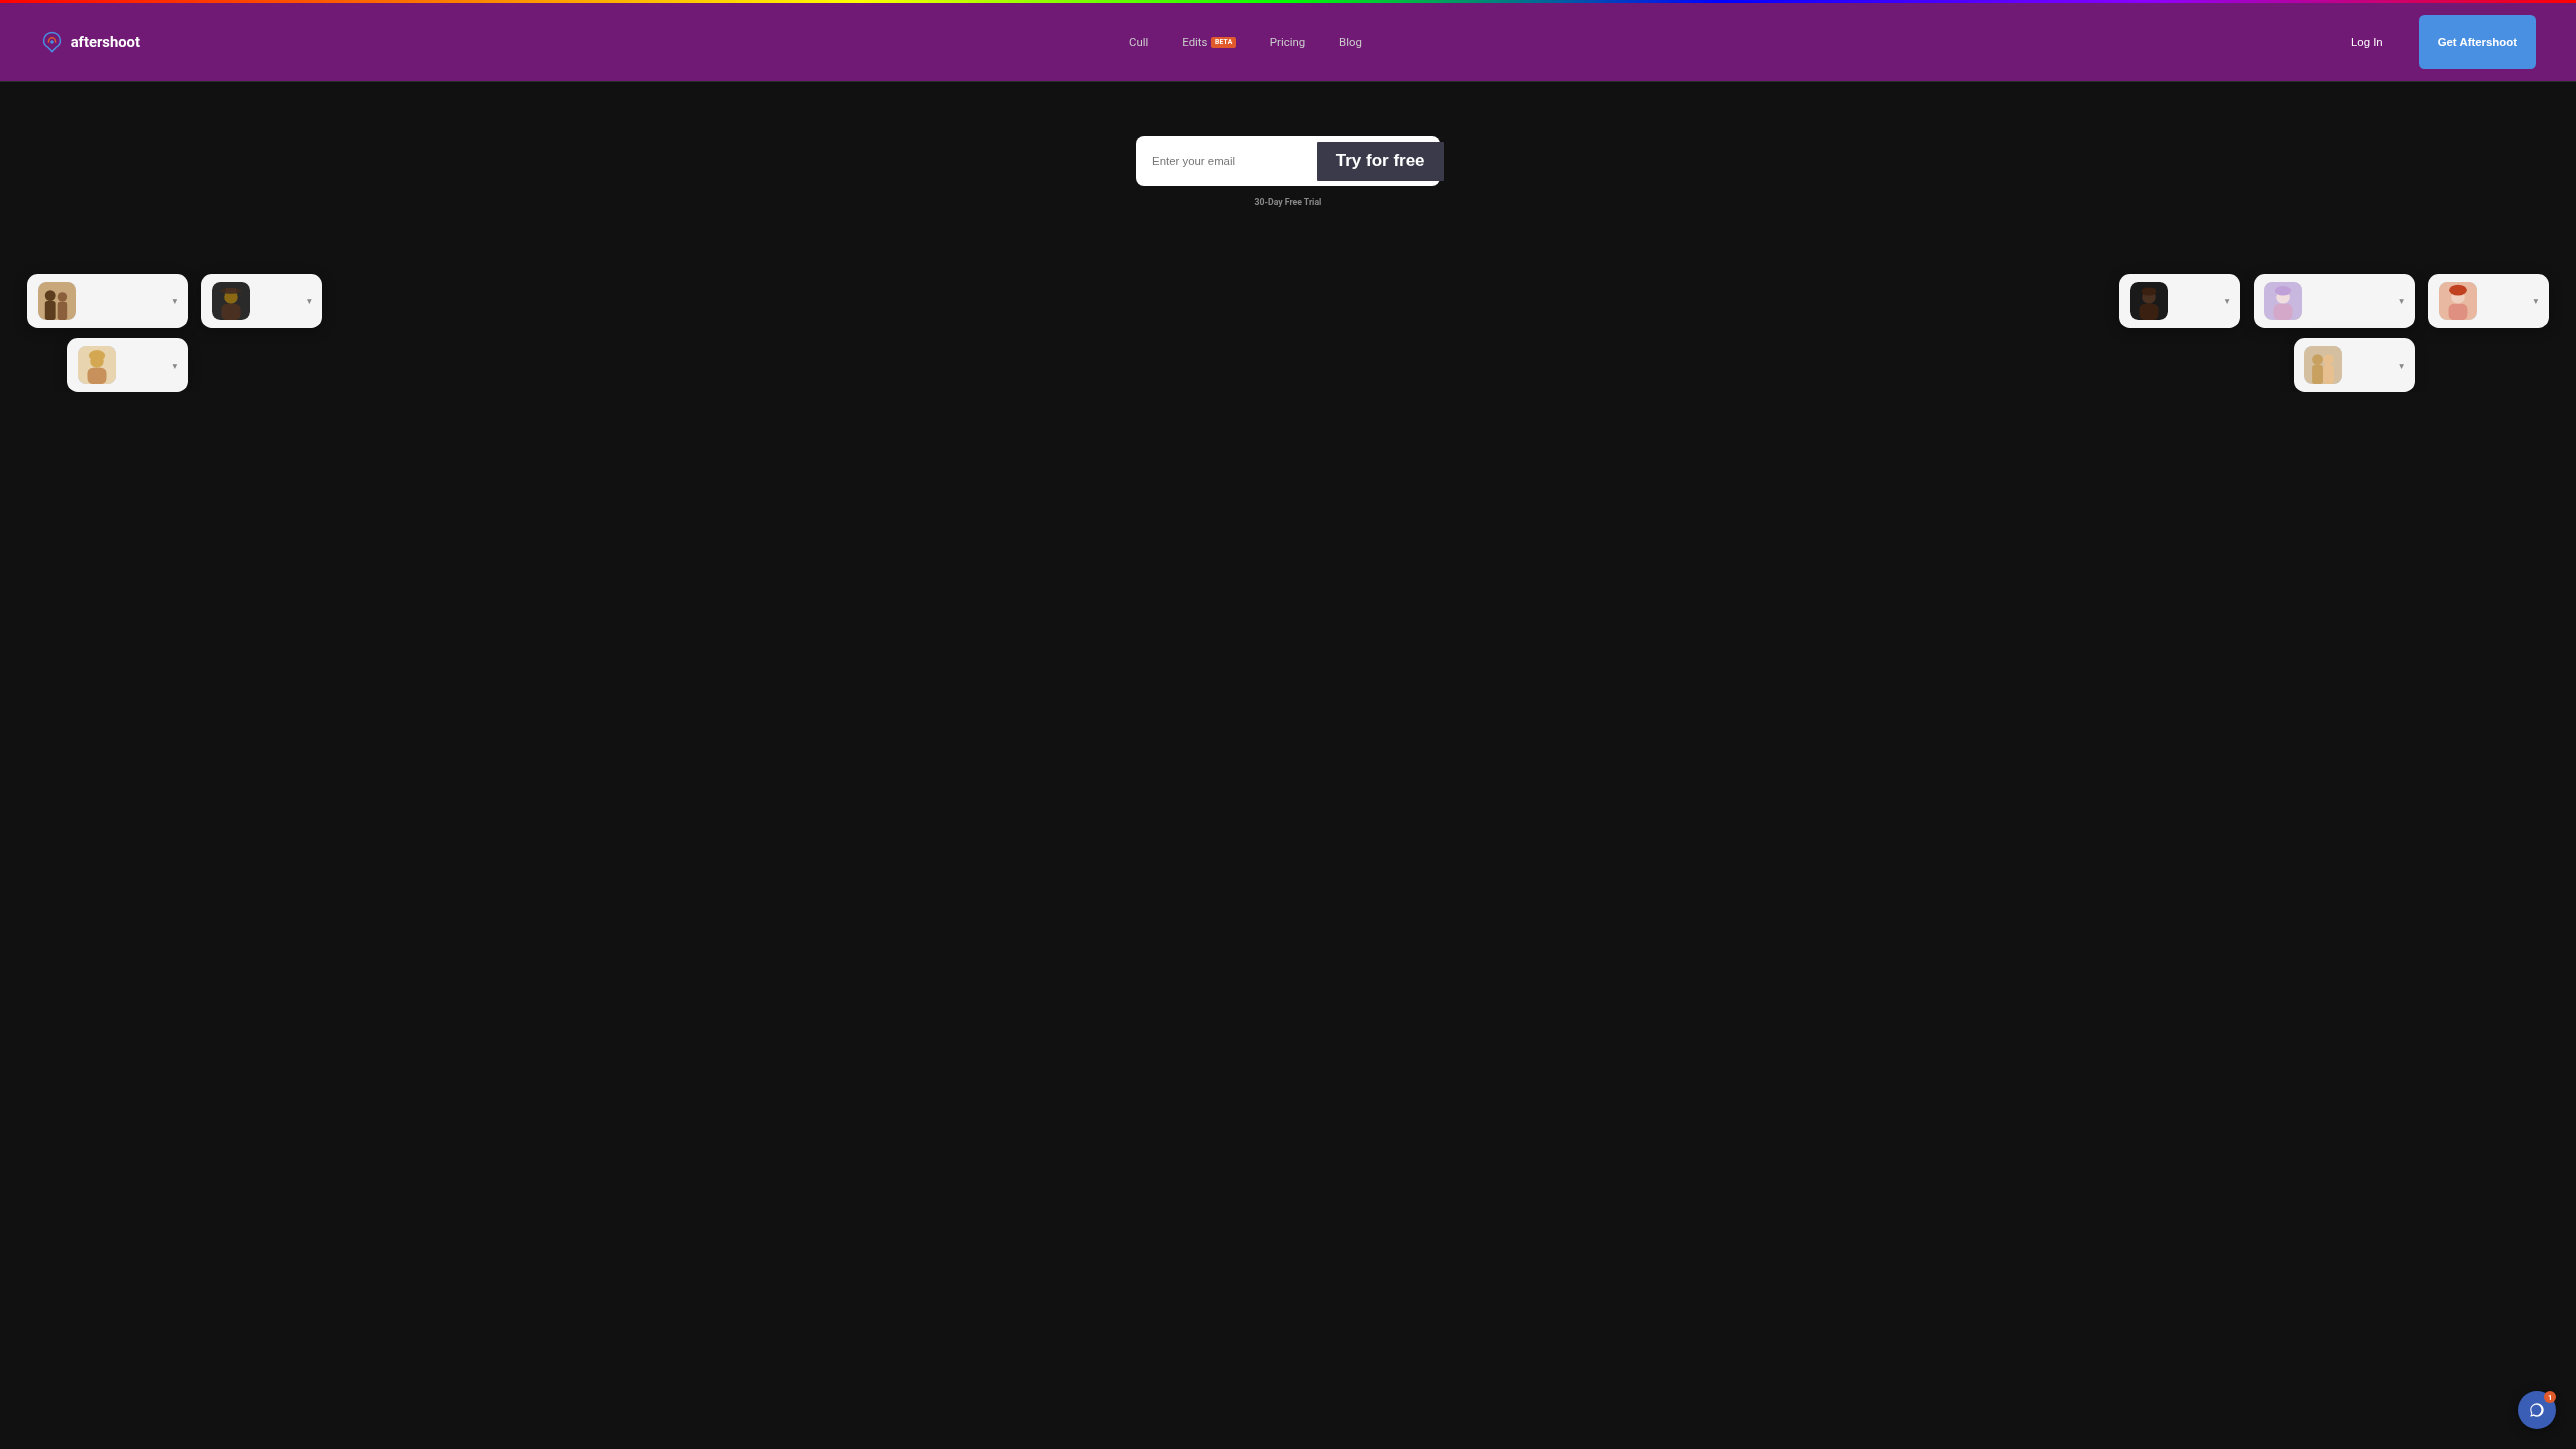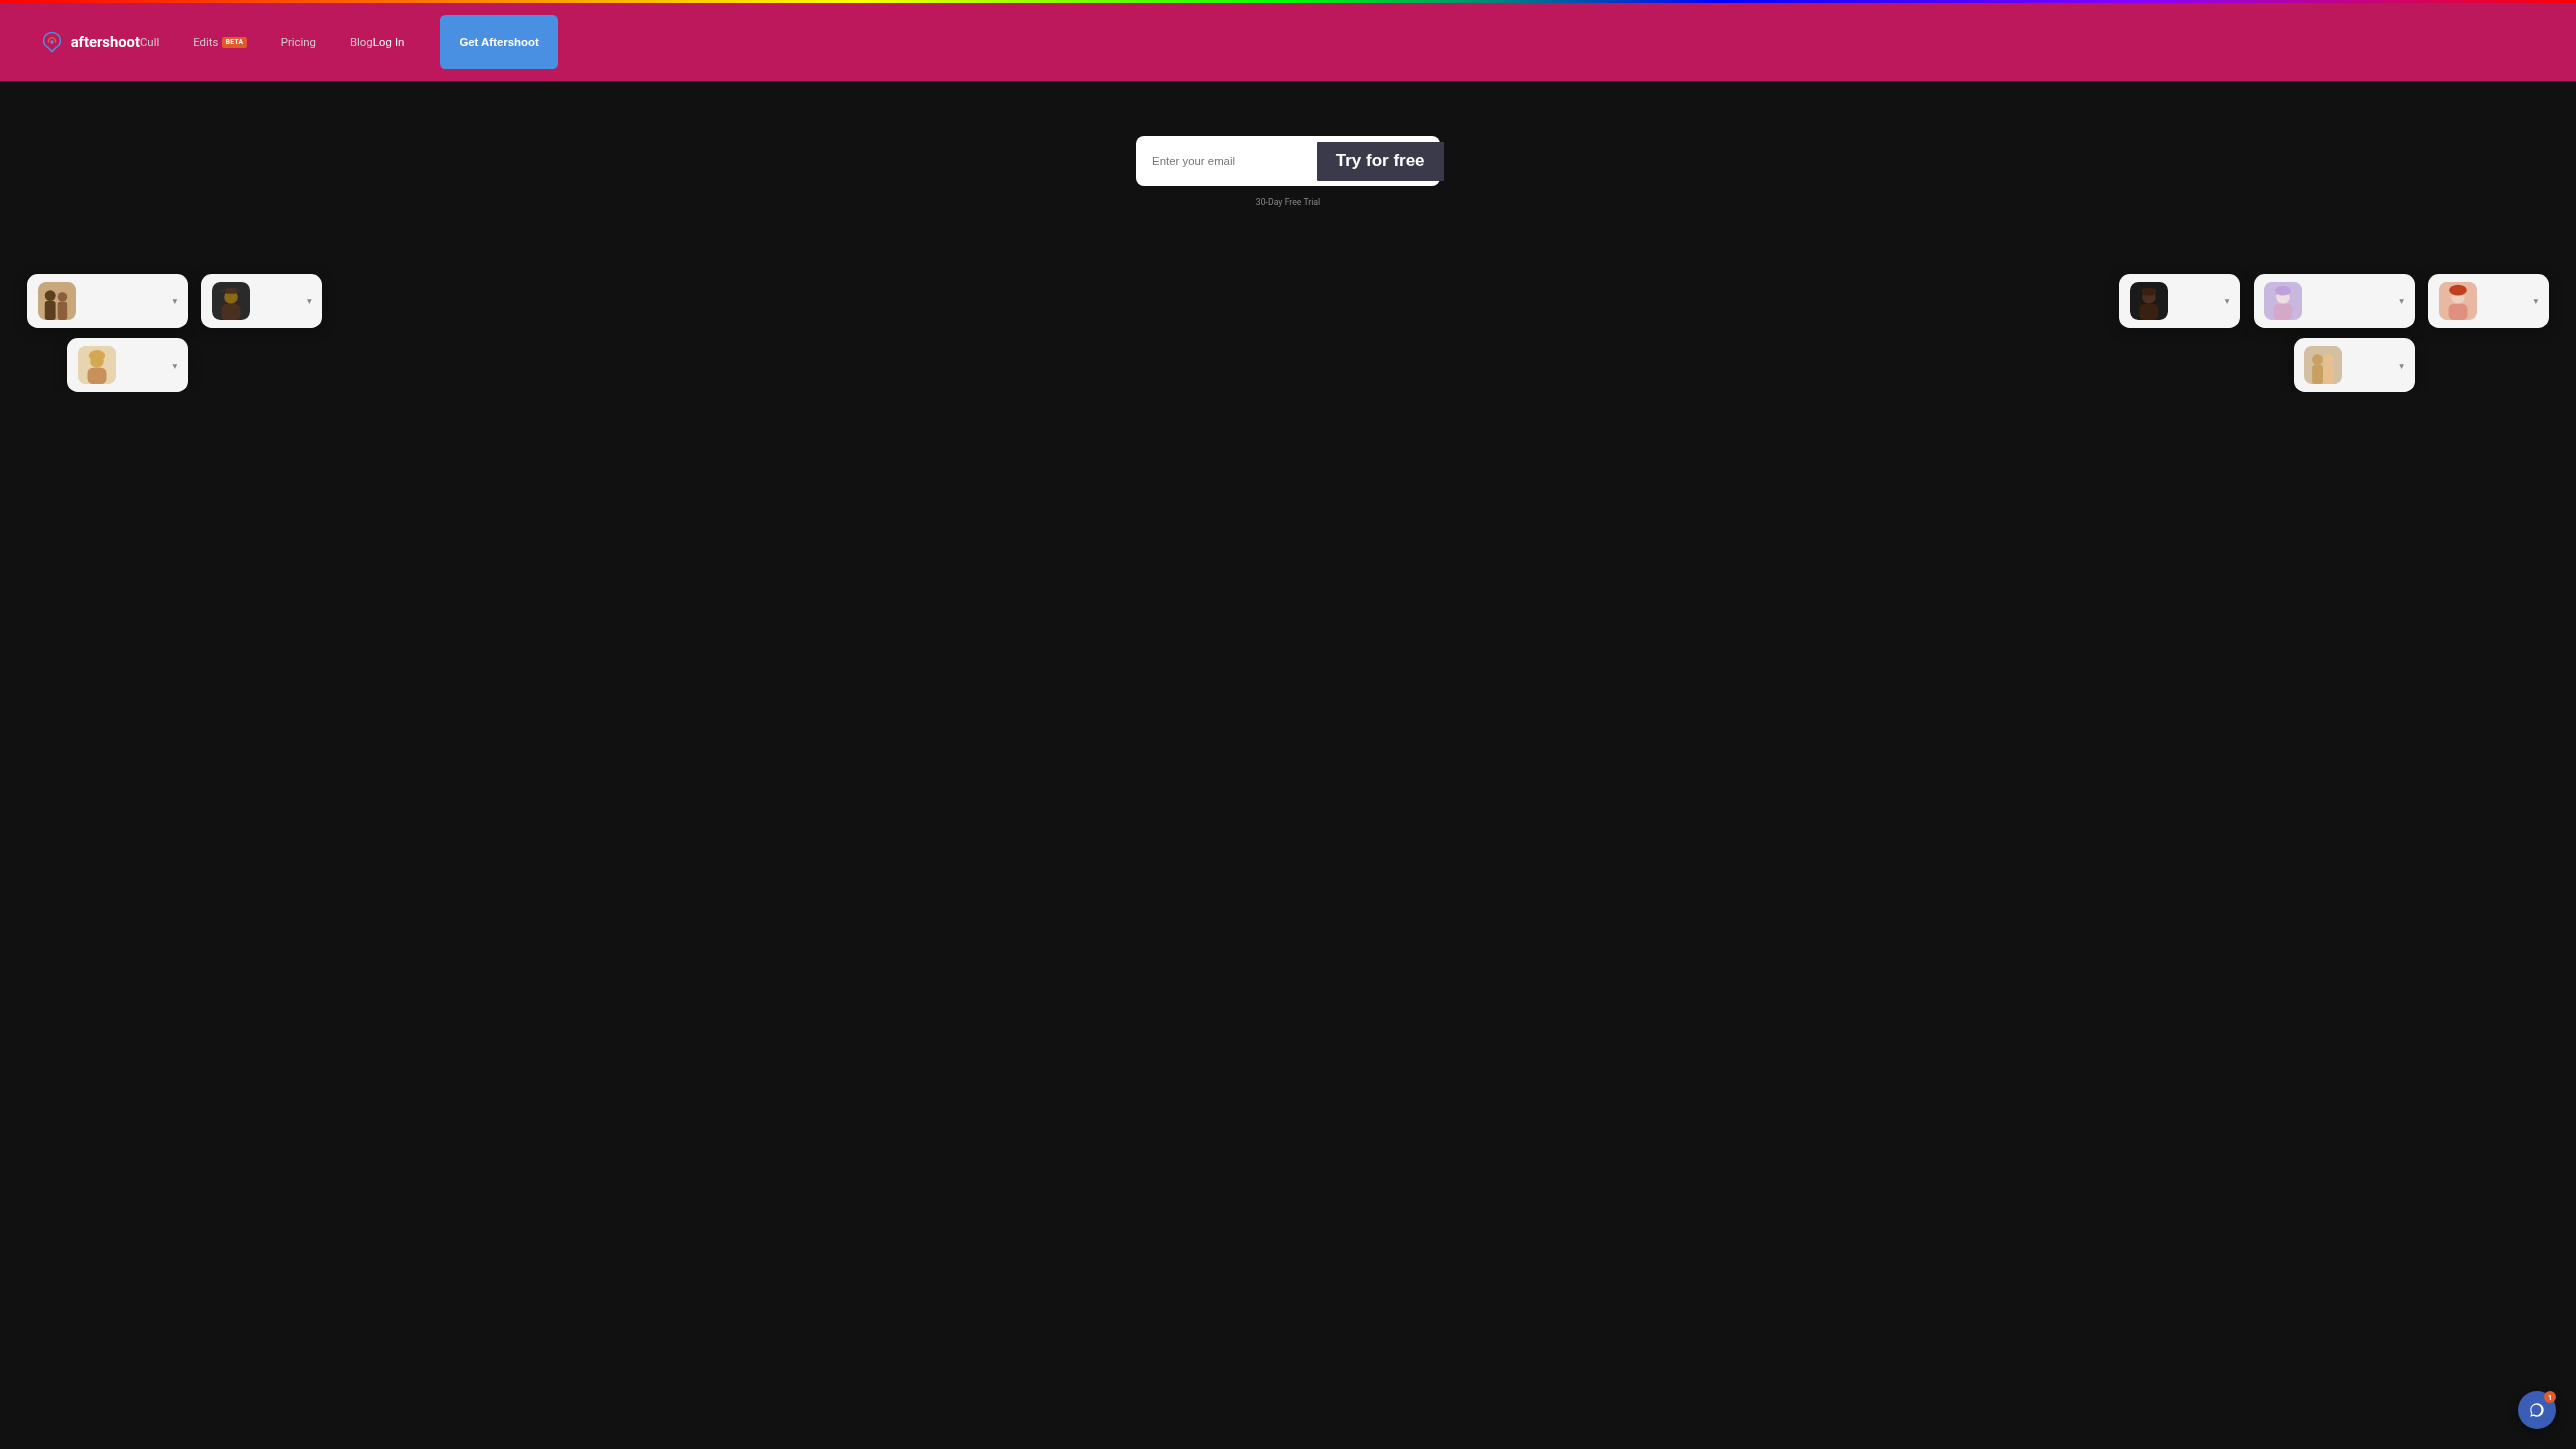--- a/index.html
+++ b/index.html
@@ -16,22 +16,23 @@
     .rainbow-bar {
       height: 3.4px;
       background: linear-gradient(to right, #ff0000, #ff7700, #ffff00, #00ff00, #0000ff, #8b00ff, #ff0000);
       width: 100%;
     }
 
     
     .navbar {
       display: flex;
       align-items: center;
+      justify-content: space-between;
       padding: 12px 40px;
-      background-color: #be185d;
+      background-color: #701a75;
       border-bottom: 0.7px solid #2a2a2a;
     }
 
     .nav-logo {
       display: flex;
       align-items: center;
       gap: 6.7px;
       cursor: pointer;
     }
 
@@ -149,20 +150,21 @@
       border-radius: 1px;
       font-size: 17px;
       font-weight: 600;
       cursor: pointer;
       white-space: nowrap;
     }
 
     .trial-text {
       color: #888888;
       font-size: 8.7px;
+      font-weight: bold;
     }
 
     
     .photo-cards {
       display: flex;
       justify-content: space-between;
       align-items: flex-start;
       padding: 27px 27px 0;
       gap: 13.4px;
       flex-wrap: nowrap;

